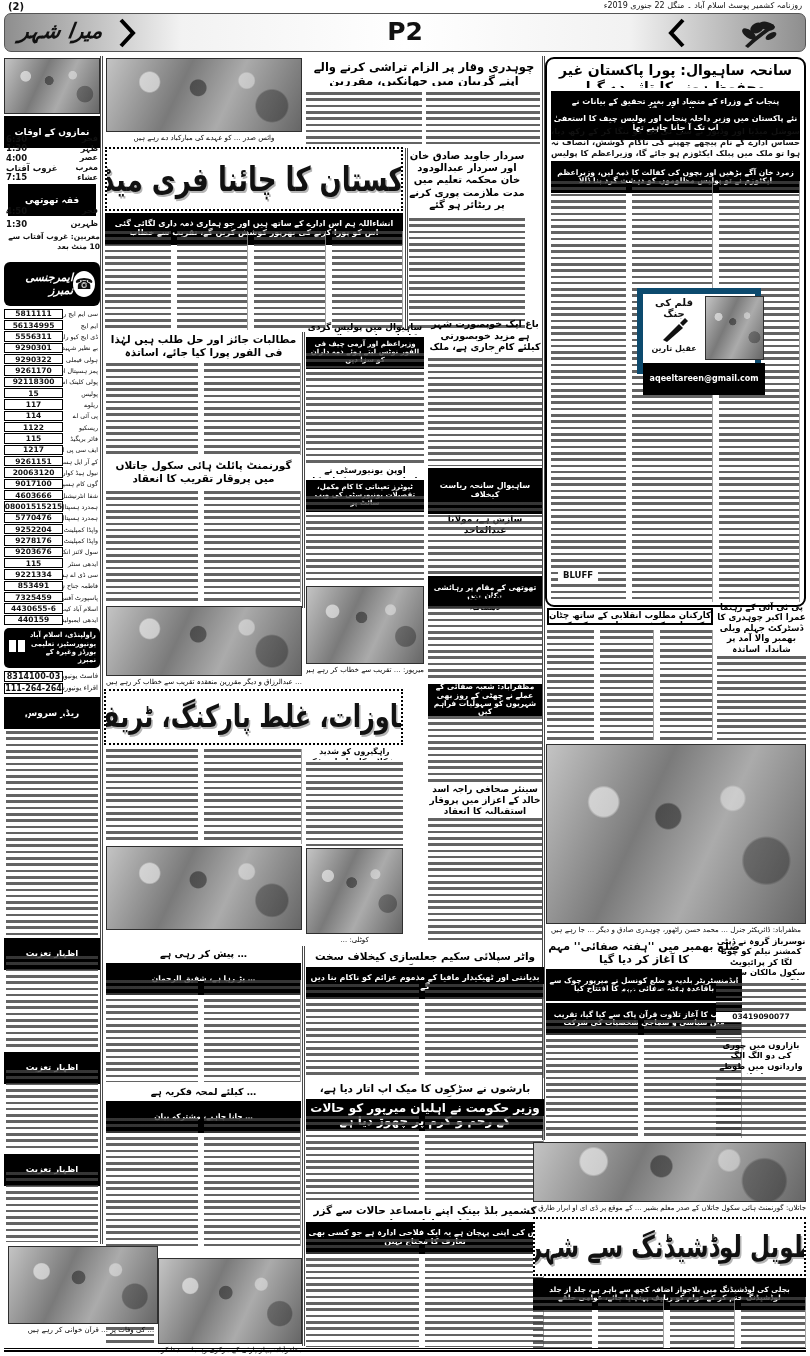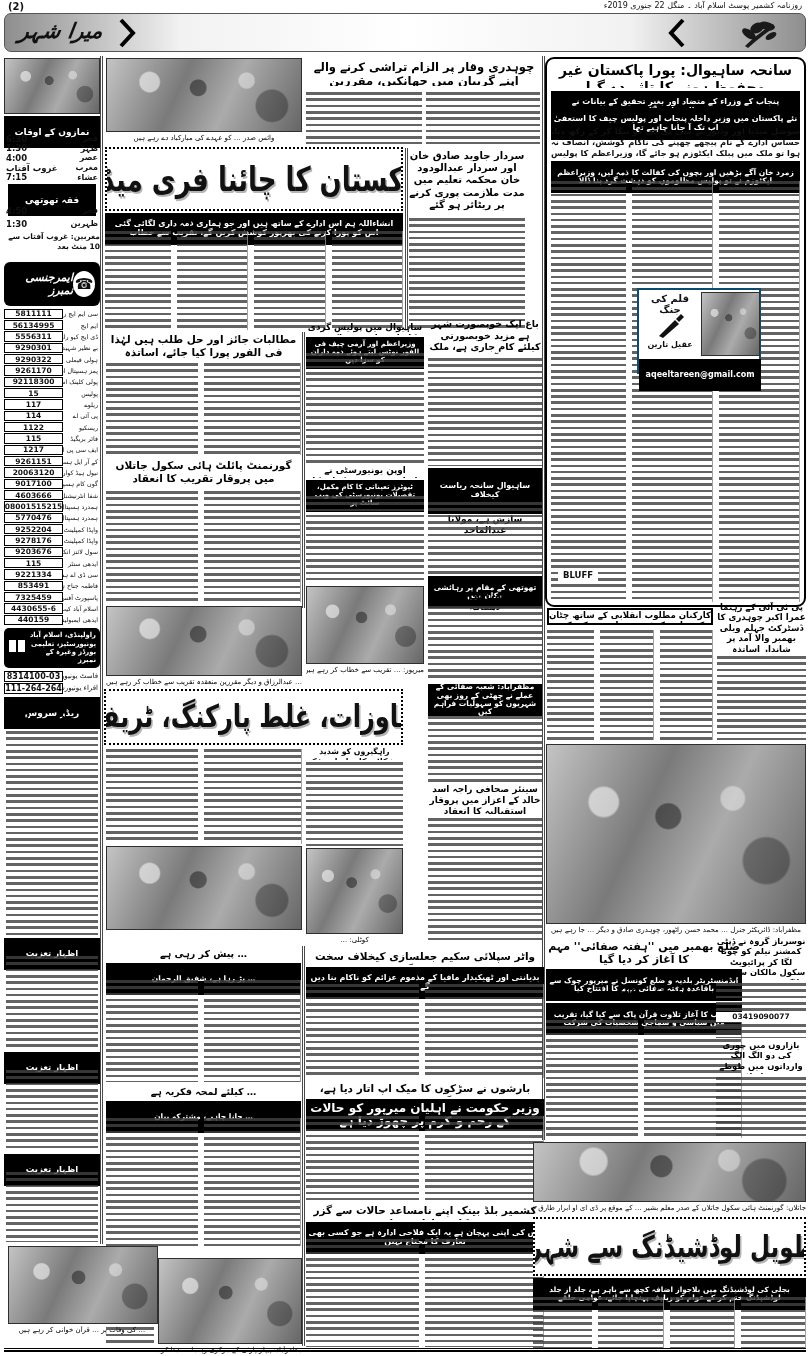--- a/index.html
+++ b/index.html
@@ -41,20 +41,21 @@
   <div class="abs" style="left:8px;top:1px;font-size:10px;font-weight:700">(2)</div>
   <div class="abs u" style="right:8px;top:1px;font-size:8px;font-weight:400">روزنامہ کشمیر پوسٹ اسلام آباد ۔ منگل 22 جنوری 2019ء</div>
 
   <div class="abs" style="left:4px;top:13px;width:802px;height:39px;border:1px solid #555;border-radius:7px;
        background:linear-gradient(90deg,#8e8e8e,#f2f2f2 22%,#ffffff 50%,#f2f2f2 78%,#8e8e8e)">
     <div class="abs u" style="left:14px;top:5px;font-size:21px;font-weight:700;font-style:italic;transform:skewX(-8deg)">میرا شہر</div>
     <span class="abs" style="left:112px;top:4px">
       <svg width="20" height="30">
           <polyline points="4,2 16,15 4,28" fill="none" stroke="#000" stroke-width="4"></polyline>
         </svg></span>
+    <div class="abs" style="left:0;right:0;top:3px;text-align:center;font-size:25px;font-weight:700">P2</div>
     <span class="abs" style="right:118px;top:4px">
       <svg width="20" height="30">
           <polyline points="16,2 4,15 16,28" fill="none" stroke="#000" stroke-width="4"></polyline>
         </svg></span>
     <span class="abs" style="right:18px;top:2px">
       <svg width="60" height="35">
           <g fill="#1a1a1a">
             <ellipse cx="30" cy="12" rx="7" ry="5" transform="rotate(-25 30 12)"></ellipse>
             <ellipse cx="40" cy="10" rx="8" ry="4" transform="rotate(15 40 10)"></ellipse>
             <ellipse cx="22" cy="18" rx="8" ry="4" transform="rotate(35 22 18)"></ellipse>
@@ -310,21 +311,21 @@
   <div class="abs bar" style="left:106px;top:1101px;width:195px;height:13px;font-size:7.5px">… جانا چاہیے، مشترکہ بیان</div>
   <div class="abs cols colrule" style="left:106px;top:1118px;width:195px;height:128px">
       <div class="tx"></div>
       <div class="tx"></div>
     </div>
   <div class="abs tx" style="left:106px;top:1258px;width:48px;height:86px"></div>
   <div class="abs photo" style="left:158px;top:1258px;width:144px;height:86px;background-color:#fff"></div>
   <div class="abs cap" style="left:158px;top:1346px;width:144px">مظفرآباد: پیپلز پارٹی کے مرکزی رہنما … دعا کر رہے ہیں</div>
 
   <div class="abs photo" style="left:8px;top:1246px;width:150px;height:78px;background-color:#fff"></div>
-  <div class="abs cap" style="left:7px;top:1326px;width:150px">… کی وفات پر … قرآن خوانی کر رہے ہیں</div>
+  <div class="abs cap" style="left:16px;top:1326px;width:150px">… کی وفات پر … قرآن خوانی کر رہے ہیں</div>
 
   <div class="abs hl clip" style="left:306px;top:60px;width:236px;height:26px;font-size:11.5px">چوہدری وقار پر الزام تراشی کرنے والے اپنے گریبان میں جھانکیں، مقررین</div>
   <div class="abs tx" style="left:306px;top:92px;width:116px;height:52px"></div>
   <div class="abs tx" style="left:426px;top:92px;width:114px;height:52px"></div>
 
   <div class="abs hl clip" style="left:306px;top:322px;width:118px;height:13px;font-size:8.8px">ساہیوال میں پولیس گردی کا واقعہ افسوسناک ہے، جاوید اقبال</div>
   <div class="abs bar" style="left:306px;top:337px;width:118px;height:12px;font-size:7px">وزیراعظم اور آرمی چیف فی الفور نوٹس لیتے ہوئے ذمہ داران کو سزا دیں</div>
   <div class="abs tx" style="left:306px;top:353px;width:118px;height:110px"></div>
   <div class="abs hl clip" style="left:306px;top:465px;width:118px;height:13px;font-size:8.8px">اوپن یونیورسٹی نے اسائنمنٹس جمع کرانے کا شیڈول جاری کر دیا</div>
   <div class="abs bar" style="left:306px;top:480px;width:118px;height:12px;font-size:7px">ٹیوٹرز تعیناتی کا کام مکمل، تفصیلات یونیورسٹی کی ویب سائٹ پر</div>
@@ -372,21 +373,21 @@
   <div class="abs bar" style="left:551px;top:108px;width:249px;height:15px;font-size:8px">نئے پاکستان میں وزیر داخلہ پنجاب اور پولیس چیف کا استعفیٰ اب تک آ جانا چاہیے تھا</div>
   <div class="abs u clip" style="left:551px;top:126px;width:249px;height:33px;font-size:8.3px;font-weight:700;text-align:justify;line-height:1.35">سوشل میڈیا اور وڈیوز نے سی ٹی ڈی کو ننگا کر کے رکھ دیا، حساس ادارے کے نام پیچھے چھپنے کی ناکام کوشش، انصاف نہ ہوا تو ملک میں پبلک ایکٹوزم ہو جائے گا، وزیراعظم کا پولیس سٹرکچر میں اصلاحات اور ذمہ داران کیخلاف کارروائی کا اعلان</div>
   <div class="abs bar" style="left:551px;top:161px;width:249px;height:16px;font-size:7.6px">زمرد خان آگے بڑھیں اور بچوں کی کفالت کا ذمہ لیں، وزیراعظم ایکٹوزم نے تو پولیس مظلوموں کو دہشت گرد بنا ڈالا</div>
   <div class="abs cols colrule" style="left:551px;top:181px;width:249px;height:421px">
       <div class="tx"></div>
       <div class="tx"></div>
       <div class="tx"></div>
     </div>
   <div class="abs" style="left:558px;top:570px;width:40px;height:11px;background:#fff;font-size:8.5px;font-weight:700;text-align:center">BLUFF</div>
 
-  <div class="abs" style="left:637px;top:288px;width:124px;height:86px;background:#fff;border:2px solid #0c4a6e">
+  <div class="abs" style="left:637px;top:288px;width:124px;height:86px;background:#fff;border:6px solid #0c4a6e">
     <div class="abs u" style="left:2px;top:3px;width:58px;font-size:10px;font-weight:700;text-align:center">قلم کی جنگ</div>
     <span class="abs" style="left:18px;top:22px">
       <svg width="28" height="26">
           <path d="M2 24 L18 8 L22 12 L6 26 Z" fill="#111"></path>
           <path d="M19 7 L24 2 L27 5 L22 10 Z" fill="#111"></path>
         </svg></span>
     <div class="abs u" style="left:2px;top:50px;width:58px;font-size:8px;font-weight:700;text-align:center">عقیل تارین</div>
     <div class="abs photo" style="left:62px;top:2px;width:59px;height:64px"></div>
     <div class="abs bar" style="left:0;top:69px;width:122px;height:14px;font-size:8px;direction:ltr">aqeeltareen@gmail.com</div>
   </div>

